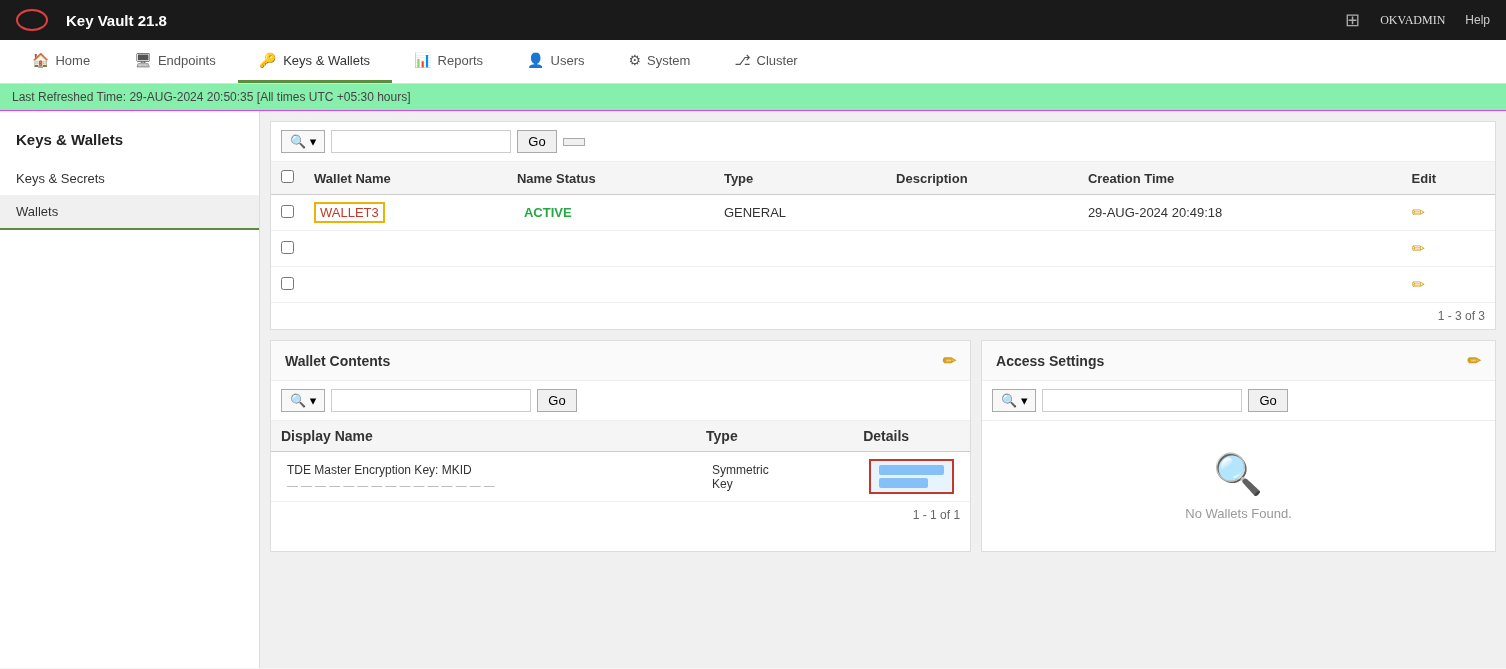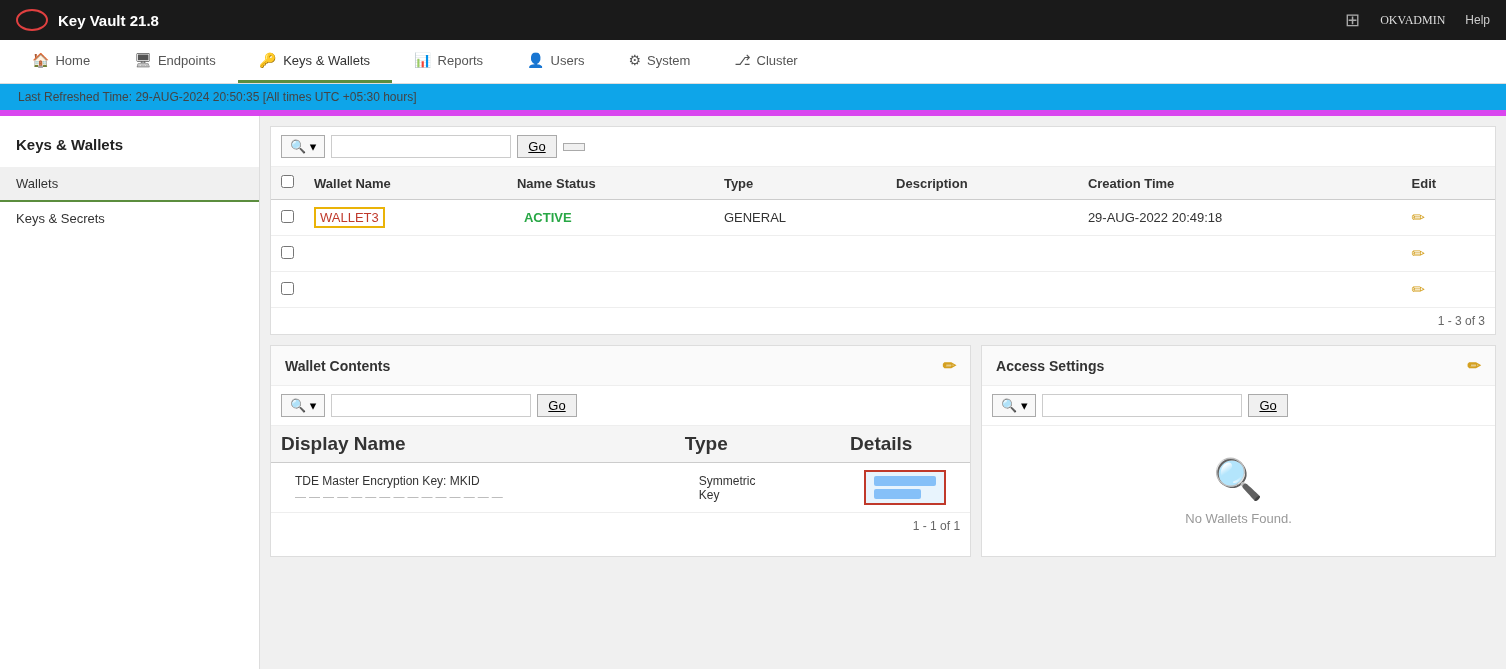--- a/index.html
+++ b/index.html
@@ -7,21 +7,21 @@
 
     
     .topbar {
       background: #1a1a1a;
       display: flex;
       align-items: center;
       justify-content: space-between;
       padding: 0 16px;
       height: 40px;
     }
-    .topbar-left { display: flex; align-items: center; gap: 10px; }
+    .topbar-left { display: flex; align-items: center; gap: 18px; }
     .topbar-logo {
       width: 32px; height: 22px;
       border: 2.5px solid #e04040;
       border-radius: 50%;
       display: inline-block;
     }
     .topbar-title { color: #fff; font-size: 15px; font-weight: bold; }
     .topbar-right { display: flex; align-items: center; gap: 20px; }
     .topbar-right span { color: #ccc; font-size: 12px; cursor: pointer; }
     .topbar-right .user { color: #ddd; font-family: Liberation Serif, serif; }
@@ -46,25 +46,25 @@
       white-space: nowrap;
     }
     .navtab.active {
       color: #333;
       border-bottom: 3px solid #5b8d3e;
     }
     .navtab-icon { font-size: 14px; }
 
     
     .refresh-bar {
-      background: #0ea5e9;
-      padding: 6px 18px;
+      background: #86efac;
+      padding: 6px 12px;
       font-size: 12px;
       color: #444;
-      border-bottom: 6px solid #d946ef;
+      border-bottom: 1px solid #d946ef;
     }
 
     
     .main-layout {
       display: flex;
       height: calc(669px - 40px - 44px - 28px);
       overflow: hidden;
     }
 
     
@@ -154,21 +154,20 @@
       cursor: pointer;
       display: flex; align-items: center; gap: 3px;
       font-size: 13px;
     }
     .go-btn {
       border: 1px solid #aaa;
       background: #f0f0f0;
       padding: 3px 10px;
       cursor: pointer;
       font-size: 13px;
-      text-decoration: underline;
     }
     .page-info {
       text-align: right;
       padding: 6px 10px;
       font-size: 12px;
       color: #666;
     }
 
     
     .bottom-panels {
@@ -196,25 +195,25 @@
 
     .wallet-contents-table {
       width: 100%;
       border-collapse: collapse;
     }
     .wallet-contents-table th {
       background: #f5f5f5;
       border-bottom: 1px solid #ccc;
       padding: 7px 10px;
       text-align: left;
-      font-size: 19px;
+      font-size: 14px;
       font-weight: bold;
     }
     .wallet-contents-table td {
-      padding: 7px 24px;
+      padding: 7px 16px;
       border-bottom: 1px solid #eee;
       font-size: 12px;
       vertical-align: middle;
     }
 
     .details-cell {
       border: 2px solid #c0392b;
       padding: 4px 8px;
       background: #e8f4fd;
     }
@@ -301,25 +300,25 @@
 </div>
 
 <div class="refresh-bar">
   <span>Last Refreshed Time: 29-AUG-2024 20:50:35 [All times UTC +05:30 hours]</span>
 </div>
 
 <div class="main-layout">
 
   <div class="sidebar">
     <div class="sidebar-title">Keys &amp; Wallets</div>
+    <div class="sidebar-item">
+      <span>Keys &amp; Secrets</span>
+    </div>
     <div class="sidebar-item active">
       <span>Wallets</span>
-    </div>
-    <div class="sidebar-item">
-      <span>Keys &amp; Secrets</span>
     </div>
   </div>
 
   <div class="content-area">
 
     <div class="panel">
 
       <div class="table-toolbar">
         <button class="search-btn">🔍 ▾</button>
         <input class="input-search" type="text" value="" placeholder="" style="width: 180px;">
@@ -343,21 +342,21 @@
           <tr>
             <td class="checkbox-cell"><input type="checkbox" style=""></td>
             <td>
               <span class="wallet-link">WALLET3</span>
             </td>
             <td>
               <span class="status-active">ACTIVE</span>
             </td>
             <td>GENERAL</td>
             <td></td>
-            <td>29-AUG-2022 20:49:18</td>
+            <td>29-AUG-2024 20:49:18</td>
             <td>
               <span class="edit-icon">✏</span>
             </td>
           </tr>
           <tr>
             <td class="checkbox-cell"><input type="checkbox" style=""></td>
             <td></td>
             <td></td>
             <td></td>
             <td></td>

